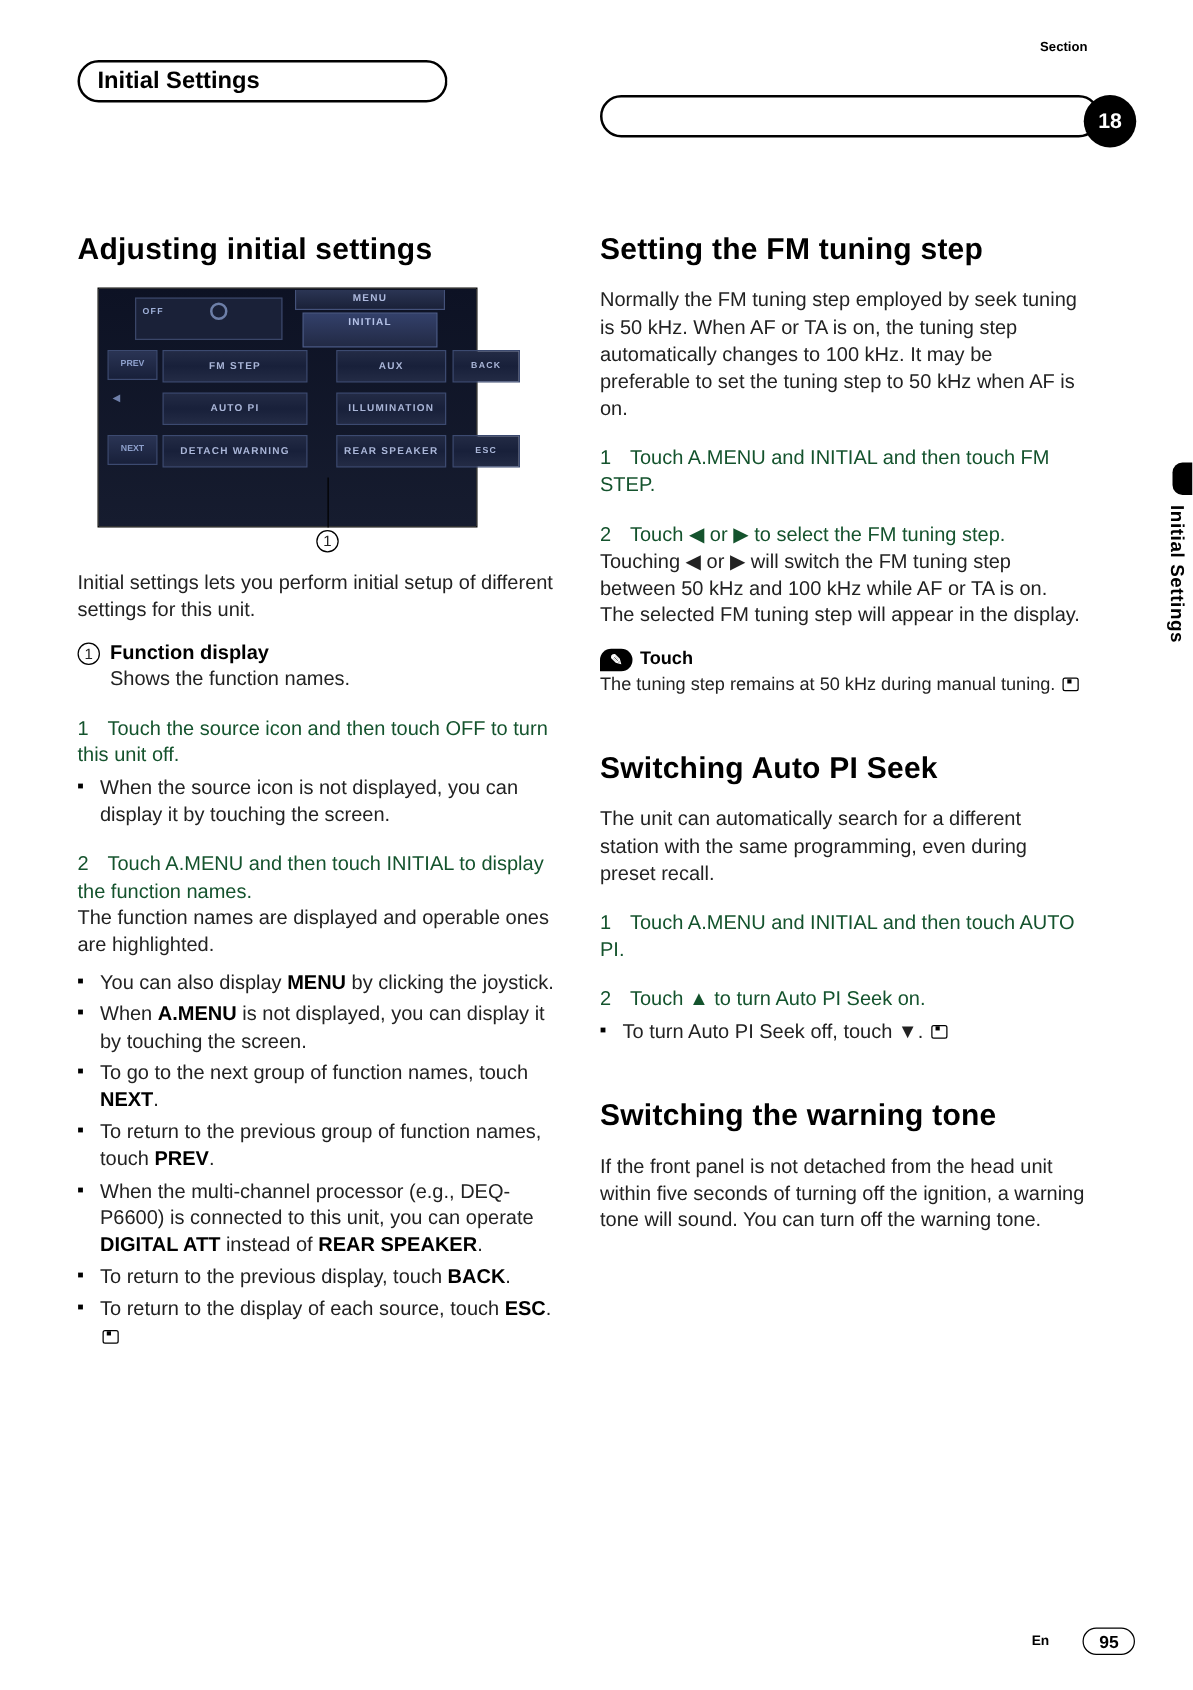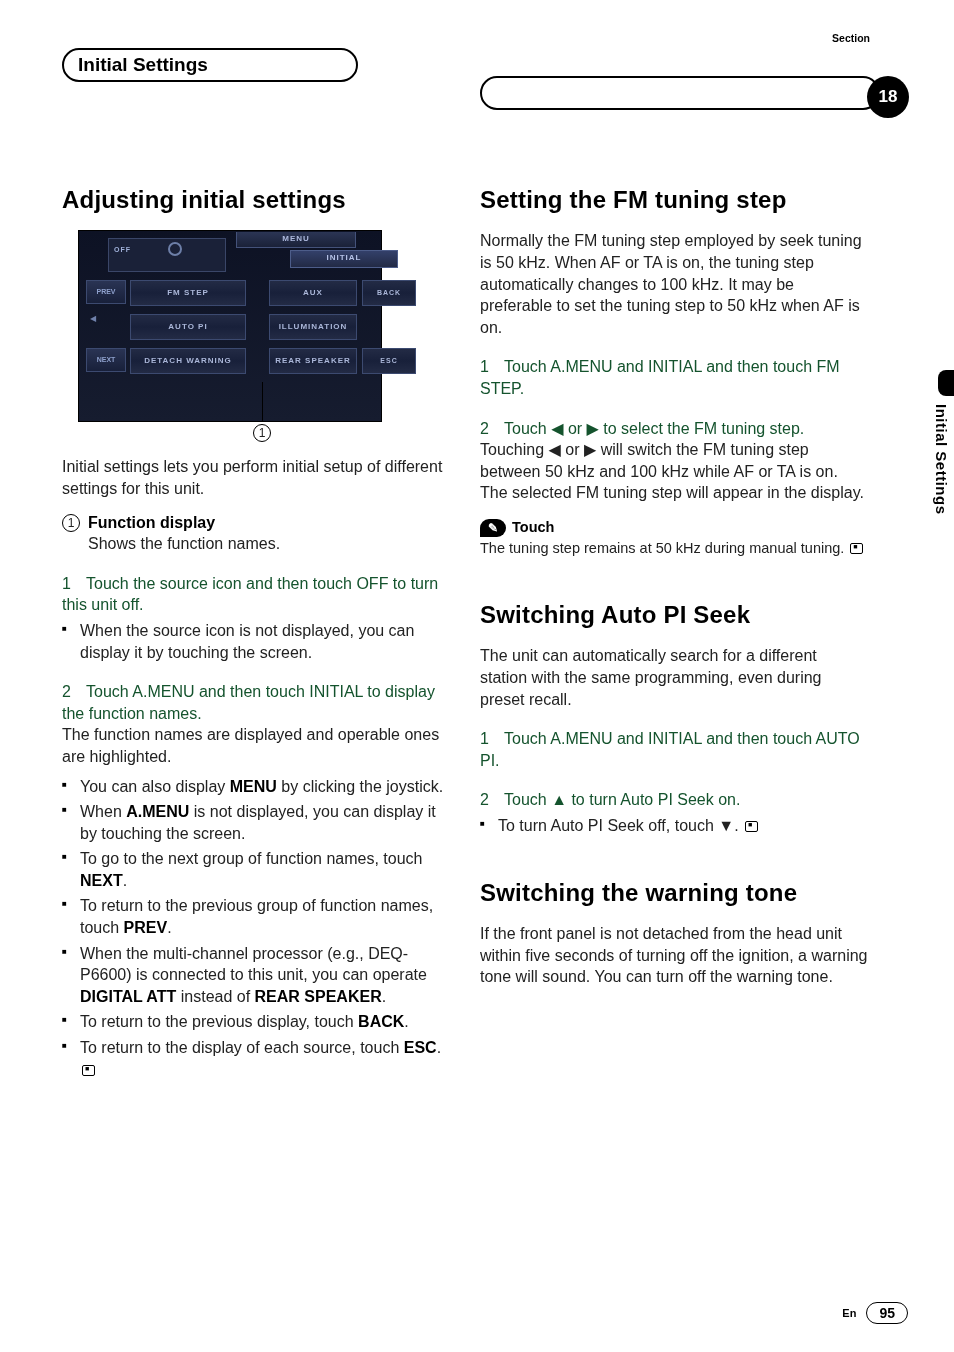--- a/index.html
+++ b/index.html
@@ -36,39 +36,39 @@
   .note-icon::after { content: "✎"; color: #fff; font-size: 12px; }
   .note-text { font-size: 14.5px; margin-top: 2px; }
   .subsection-gap { margin-top: 40px; }
 
   .screenshot { width: 304px; height: 192px; margin: 6px 0 0 16px; position: relative; }
   .ss-frame { position: absolute; inset: 0; background: linear-gradient(#0d1224,#161c2f); border: 1px solid #000; }
   .ss-top { position: absolute; left: 30px; top: 8px; width: 118px; height: 34px; background: #1a2138; border: 1px solid #3a4668; }
   .ss-off { position: absolute; left: 36px; top: 16px; font: 700 7px Arial; color: #9fb0d8; letter-spacing: 1px; }
   .ss-gear { position: absolute; left: 90px; top: 12px; width: 14px; height: 14px; border: 2px solid #6d7fa8; border-radius: 50%; }
   .ss-menu { position: absolute; left: 158px; top: 2px; width: 120px; height: 16px; background: linear-gradient(#2b3554,#1a2138); border: 1px solid #44527a; border-top: none; color: #aebade; font: 700 8px Arial; text-align: center; line-height: 14px; letter-spacing: 1px; }
-  .ss-init { position: absolute; left: 164px; top: 20px; width: 108px; height: 18px; background: linear-gradient(#33406a,#222a45); border: 1px solid #4d5d8a; color: #b6c3e8; font: 700 8px Arial; text-align: center; line-height: 14px; letter-spacing: 1px; margin-left: 48px; }
+  .ss-init { position: absolute; left: 164px; top: 20px; width: 108px; height: 28px; background: linear-gradient(#33406a,#222a45); border: 1px solid #4d5d8a; color: #b6c3e8; font: 700 8px Arial; text-align: center; line-height: 14px; letter-spacing: 1px; }
   .ss-row { position: absolute; left: 52px; height: 26px; color: #aab6d8; font: 700 8px Arial; letter-spacing: 1px; text-align: center; line-height: 24px; }
   .ss-row > div { position: absolute; top: 0; height: 26px; background: linear-gradient(#232b45 0%,#18203a 50%,#232b45 100%); border: 1px solid #3c4a70; }
   .r1 { top: 50px; } .r2 { top: 84px; } .r3 { top: 118px; }
   .ss-big { left: 0; width: 116px; }
   .ss-right { left: 139px; width: 88px; }
   .ss-far { position: absolute; top: 0; left: 232px; width: 54px; height: 26px; background: linear-gradient(#2a3454,#1a2138); border: 1px solid #3c4a70; color: #aab6d8; font: 700 7px Arial; text-align: center; line-height: 24px; letter-spacing: 1px; }
   .ss-left-arrow, .ss-right-arrow2 { position: absolute; width: 40px; height: 24px; background: linear-gradient(#2a3454,#18203a); border: 1px solid #3c4a70; color: #8ea0cc; font: 700 7px Arial; text-align: center; line-height: 22px; }
   .ss-left-arrow { left: 8px; top: 50px; }
   .ss-right-arrow2 { left: 8px; top: 118px; }
   .ss-l2 { position: absolute; left: 12px; top:84px; color:#6f80aa; font:8px Arial; }
   .callout-line { position: absolute; left: 184px; top: 152px; width: 1px; height: 40px; background: #000; }
   .callout-num { position: absolute; left: 175px; top: 192px; }
 
   .side-tab { position: absolute; right: 0; top: 370px; width: 30px; height: 200px; }
   .side-stub { position: absolute; right: 0; top: 0; width: 16px; height: 26px; background: #000; border-radius: 8px 0 0 8px; }
   .side-text { position: absolute; right: 4px; top: 34px; writing-mode: vertical-rl; font-size: 15px; font-weight: 800; letter-spacing: 0.5px; }
 
-  .footer { position: absolute; bottom: 28px; right: 46px; display: flex; align-items: center; gap: 10px; }
+  .footer { position: absolute; bottom: 28px; right: 46px; display: flex; align-items: center; gap: 27px; }
   .foot-en { font-size: 11px; font-weight: 700; }
   .foot-pill { border: 1.5px solid #000; border-radius: 12px; padding: 2px 12px; font-weight: 800; font-size: 14px; }
 </style>
 </head>
 <body>
 
 <div class="page">
 
   <div class="top-row">
     <div class="section-label">Section</div>

